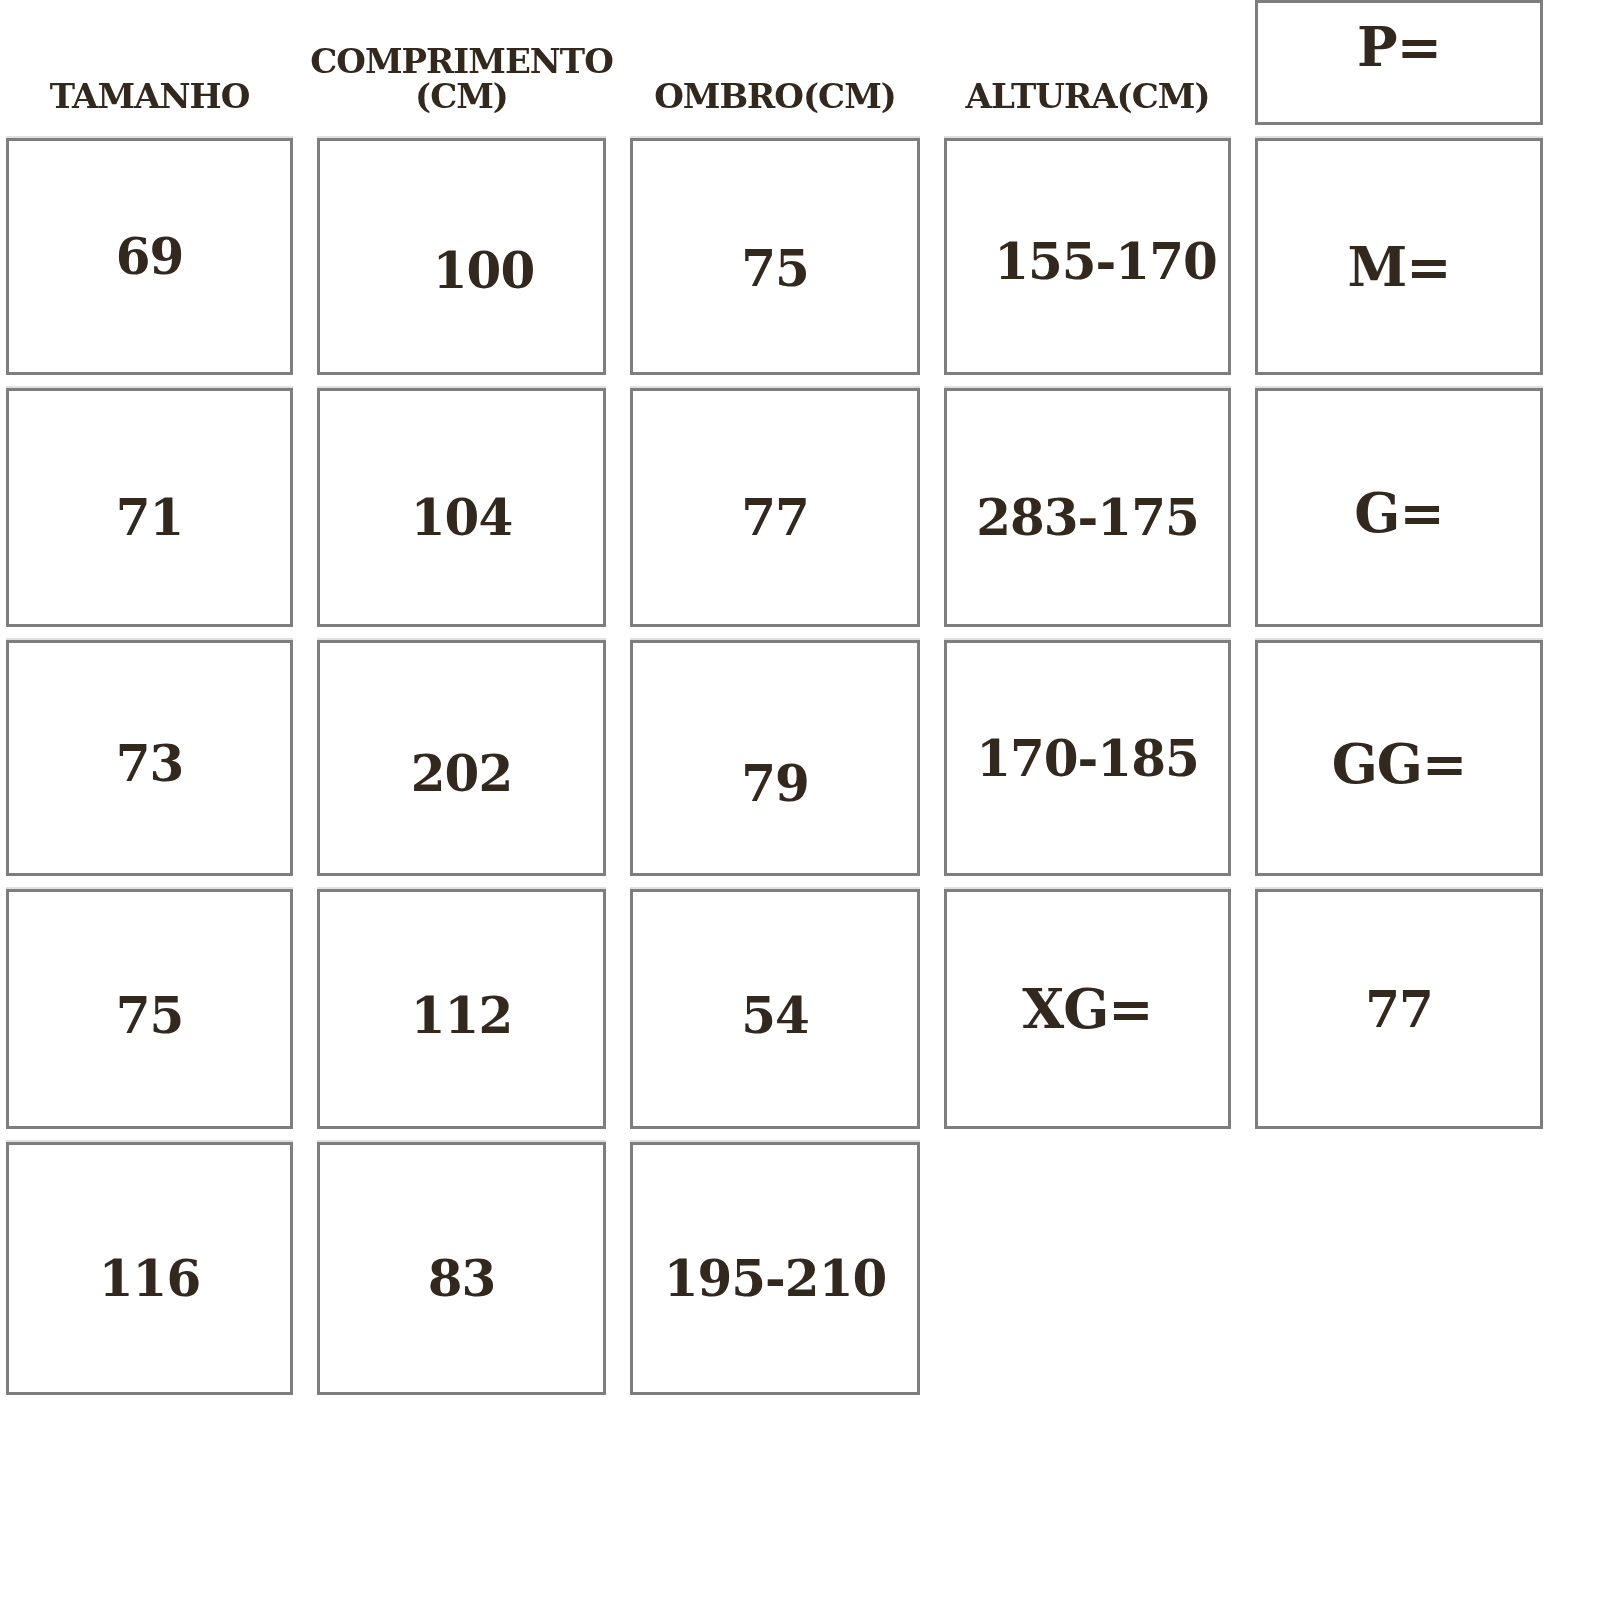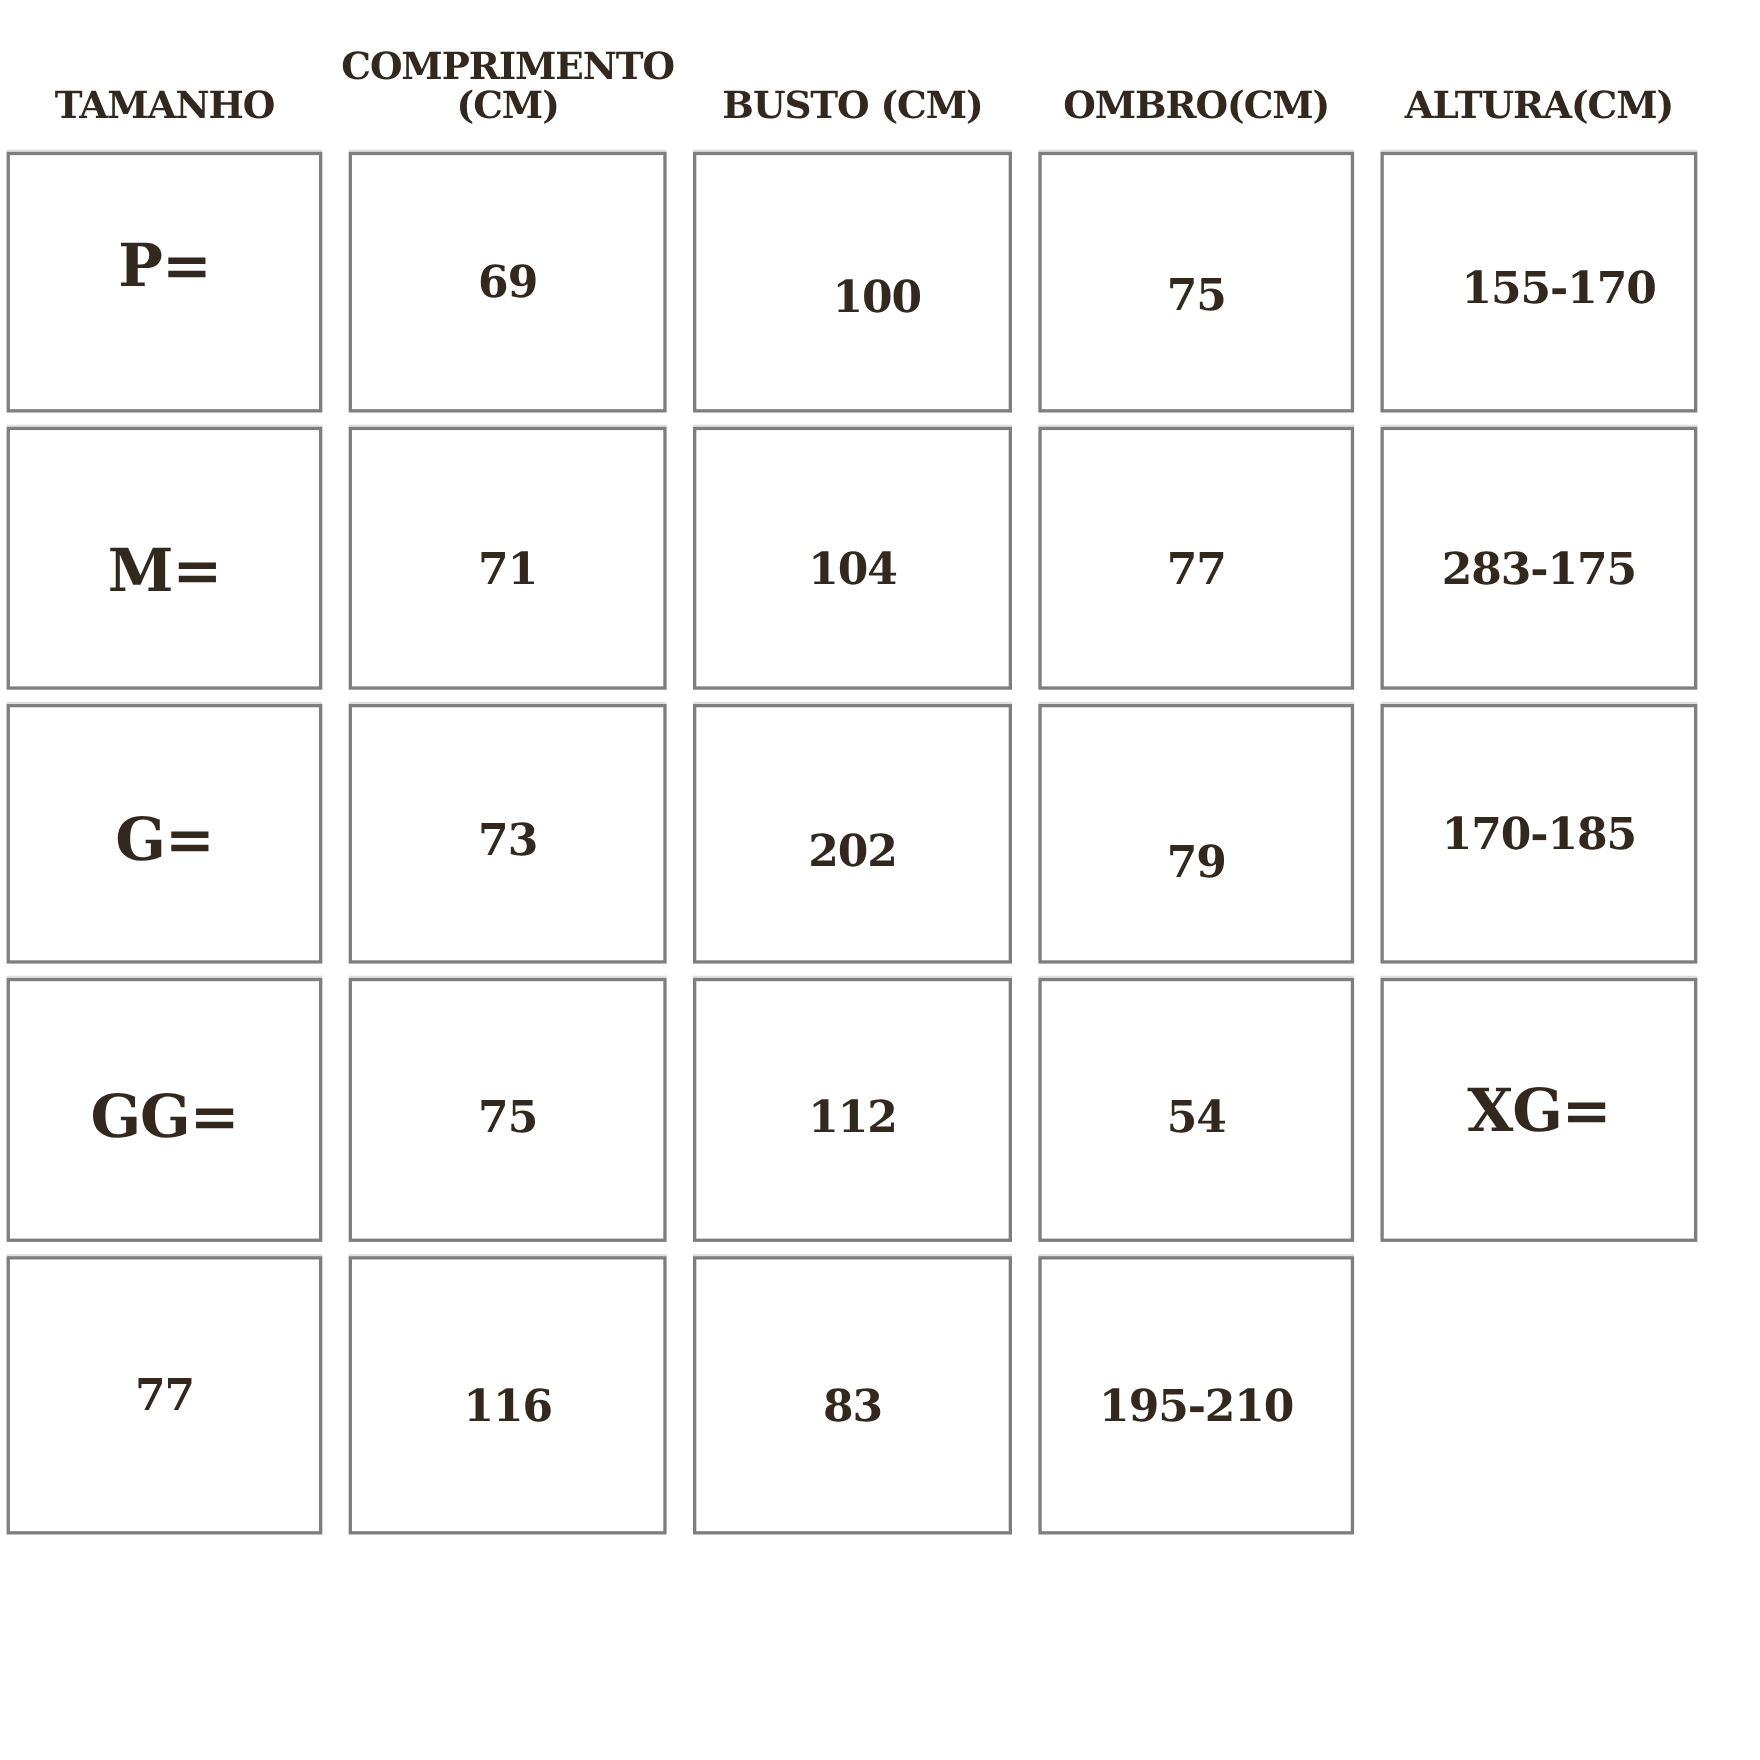--- a/index.html
+++ b/index.html
@@ -34,21 +34,21 @@
   .header-cell.wrap{max-width:240px;justify-self:center;}
   .cell{
     border:3px solid #7e7e7e;
     background:#ffffff;
     display:flex;
     align-items:center;
     justify-content:center;
     box-shadow:0 -2px 0 rgba(0,0,0,0.12);
   }
   .val{
-    font-size:40px;
+    font-size:50px;
     font-weight:700;
     letter-spacing:-1px;
     white-space:nowrap;
   }
   .size-col .val{font-size:54px;}
   
   .r0.c0 .val{transform:translateY(-16px);}
   .r0.c2 .val{transform:translateY(14px);margin-left:44px;}
   .r0.c3 .val{transform:translateY(12px);}
   .r0.c4 .val{transform:translateY(5px);margin-left:36px;}
@@ -61,21 +61,20 @@
   .r4.c2 .val,.r4.c3 .val,.r4.c4 .val{transform:translateY(10px);}
 </style>
 </head>
 <body>
 
 <div class="canvas">
   <div class="size-table">
 
     <div class="header-cell">TAMANHO</div>
     <div class="header-cell wrap">COMPRIMENTO (CM)</div>
-    <div class="header-cell">BUSTO (CM)</div>
     <div class="header-cell">OMBRO(CM)</div>
     <div class="header-cell">ALTURA(CM)</div>
 
     <div class="cell size-col r0 c0">
         <span class="val">P=</span>
       </div>
     <div class="cell r0 c1">
         <span class="val">69</span>
       </div>
     <div class="cell r0 c2">

